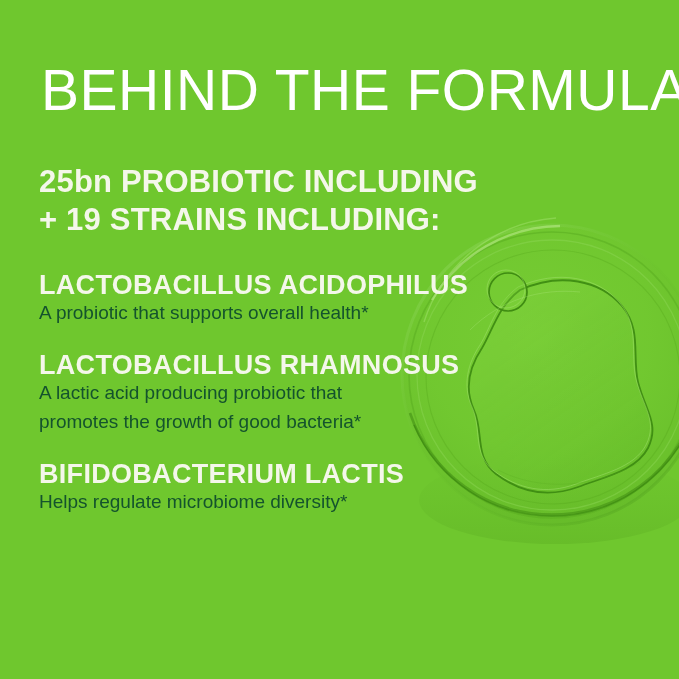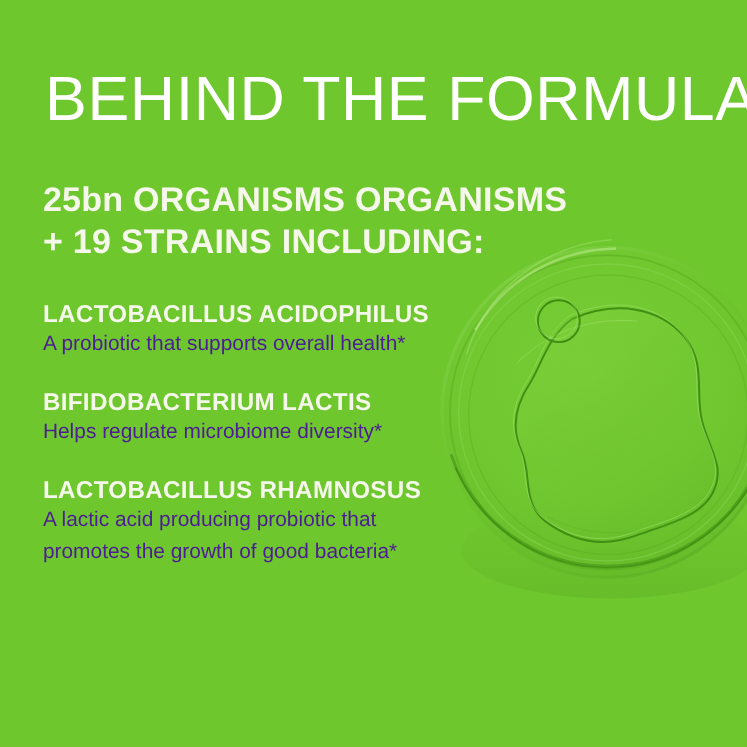--- a/index.html
+++ b/index.html
@@ -77,32 +77,32 @@
     top: 273px;
     width: 400px;
   }
   .strain {
     margin-bottom: 26px;
   }
   .strain:last-child {
     margin-bottom: 0;
   }
   .strain-name {
-    font-size: 22px;
+    font-size: 27px;
     line-height: 25px;
     font-weight: 700;
     letter-spacing: 0.3px;
     color: #f4f7ea;
     white-space: nowrap;
   }
   .strain-desc {
     font-size: 19px;
     line-height: 29px;
     font-weight: 300;
-    color: #4c1d95;
+    color: #14532d;
     max-width: 352px;
   }
 </style>
 </head>
 <body>
 
 <div class="poster">
 
   <div class="dish-layer">
     <svg class="dish-svg" width="679" height="679" viewBox="0 0 679 679" xmlns="http://www.w3.org/2000/svg" aria-hidden="true">
@@ -170,36 +170,36 @@
         <path d="M 498 470 C 540 492, 596 488, 640 462" fill="none" stroke="#5aad21" stroke-width="1" opacity="0.3"></path>
       </g>
     </svg>
   </div>
 
   <div class="content">
 
     <h1 class="page-title">BEHIND THE FORMULA</h1>
 
     <div class="subhead">
-      <span class="sub-line">25bn ORGANISMS ORGANISMS</span>
+      <span class="sub-line">25bn PROBIOTIC INCLUDING</span>
       <span class="sub-line">+ 19 STRAINS INCLUDING:</span>
     </div>
 
     <div class="strain-list">
 
       <div class="strain">
         <div class="strain-name">LACTOBACILLUS ACIDOPHILUS</div>
         <div class="strain-desc">A probiotic that supports overall health*</div>
       </div>
 
       <div class="strain">
+        <div class="strain-name">LACTOBACILLUS RHAMNOSUS</div>
+        <div class="strain-desc">A lactic acid producing probiotic that promotes the growth of good bacteria*</div>
+      </div>
+
+      <div class="strain">
         <div class="strain-name">BIFIDOBACTERIUM LACTIS</div>
         <div class="strain-desc">Helps regulate microbiome diversity*</div>
       </div>
 
-      <div class="strain">
-        <div class="strain-name">LACTOBACILLUS RHAMNOSUS</div>
-        <div class="strain-desc">A lactic acid producing probiotic that promotes the growth of good bacteria*</div>
-      </div>
-
     </div>
   </div>
 </div>
 
 </body></html>

